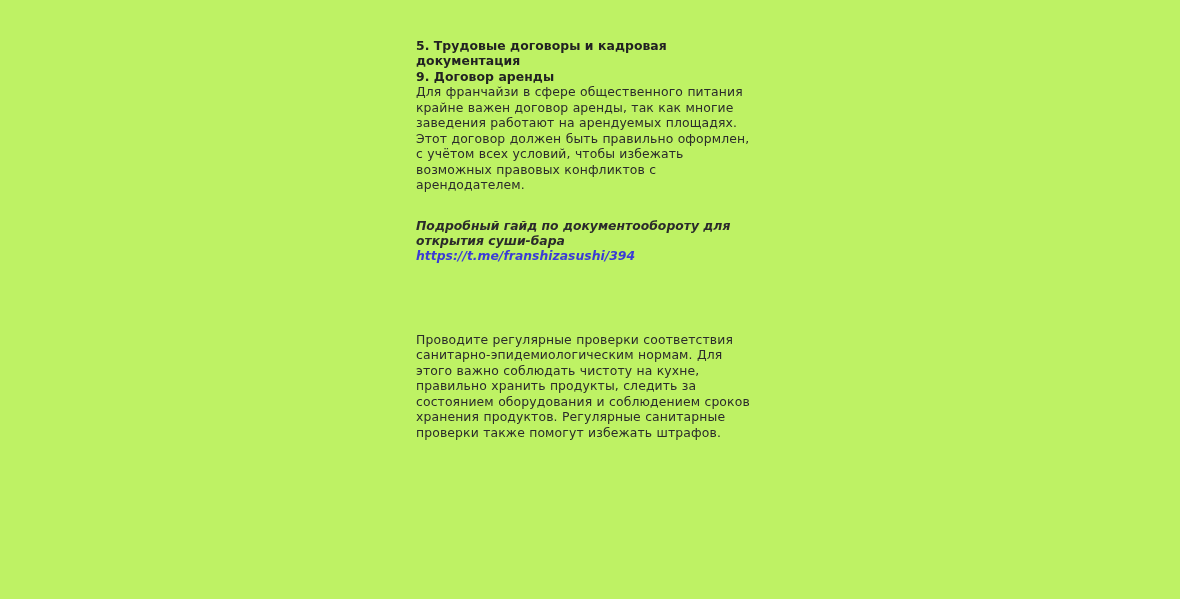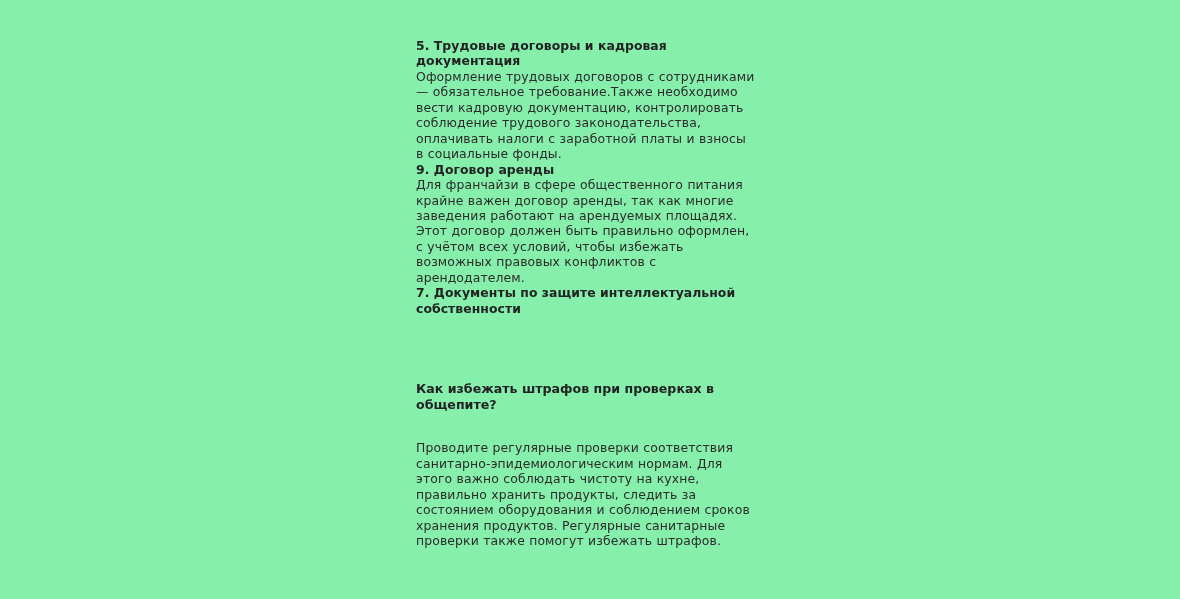--- a/index.html
+++ b/index.html
@@ -13,21 +13,21 @@
     background: #ffffff;
     font-family: "DejaVu Sans", "Liberation Sans", sans-serif;
     color: #2b2b2b;
     overflow: hidden;
   }
 
   .page {
     position: relative;
     width: 1180px;
     height: 599px;
-    background: #86efac;
+    background: #bef264;
   }
 
   
   .column {
     position: absolute;
     left: 416px;
     top: 38px;
     width: 340px;
   }
 
@@ -86,38 +86,36 @@
   .gap-md { height: 28px; }
 </style>
 </head>
 <body>
 
 <div class="page">
   <div class="column">
 
     <div class="block">
       <p class="heading">5. Трудовые договоры и кадровая документация</p>
-      <p class="para">Оформление трудовых договоров с сотрудниками — обязательное требование.Также необходимо вести кадровую документацию, контролировать соблюдение трудового законодательства, оплачивать налоги с заработной платы и взносы в социальные фонды.</p>
     </div>
 
     <div class="block">
       <p class="heading">9. Договор аренды</p>
       <p class="para">Для франчайзи в сфере общественного питания крайне важен договор аренды, так как многие заведения работают на арендуемых площадях. Этот договор должен быть правильно оформлен, с учётом всех условий, чтобы избежать возможных правовых конфликтов с арендодателем.</p>
     </div>
 
     <div class="block">
-      <p class="heading">7. Документы по защите интеллектуальной собственности</p>
     </div>
 
     <div class="gap-sm"></div>
 
+    <p class="guide"><span>Подробный гайд по документообороту для открытия суши-бара </span><a class="link" href="#">https://t.me/franshizasushi/394</a></p>
 
     <div class="gap-lg"></div>
 
-    <p class="section-heading">Как избежать штрафов при проверках в общепите?</p>
 
     <div class="gap-md"></div>
 
     <div class="block">
       <p class="para">Проводите регулярные проверки соответствия санитарно-эпидемиологическим нормам. Для этого важно соблюдать чистоту на кухне, правильно хранить продукты, следить за состоянием оборудования и соблюдением сроков хранения продуктов. Регулярные санитарные проверки также помогут избежать штрафов.</p>
     </div>
 
   </div>
 </div>
 

